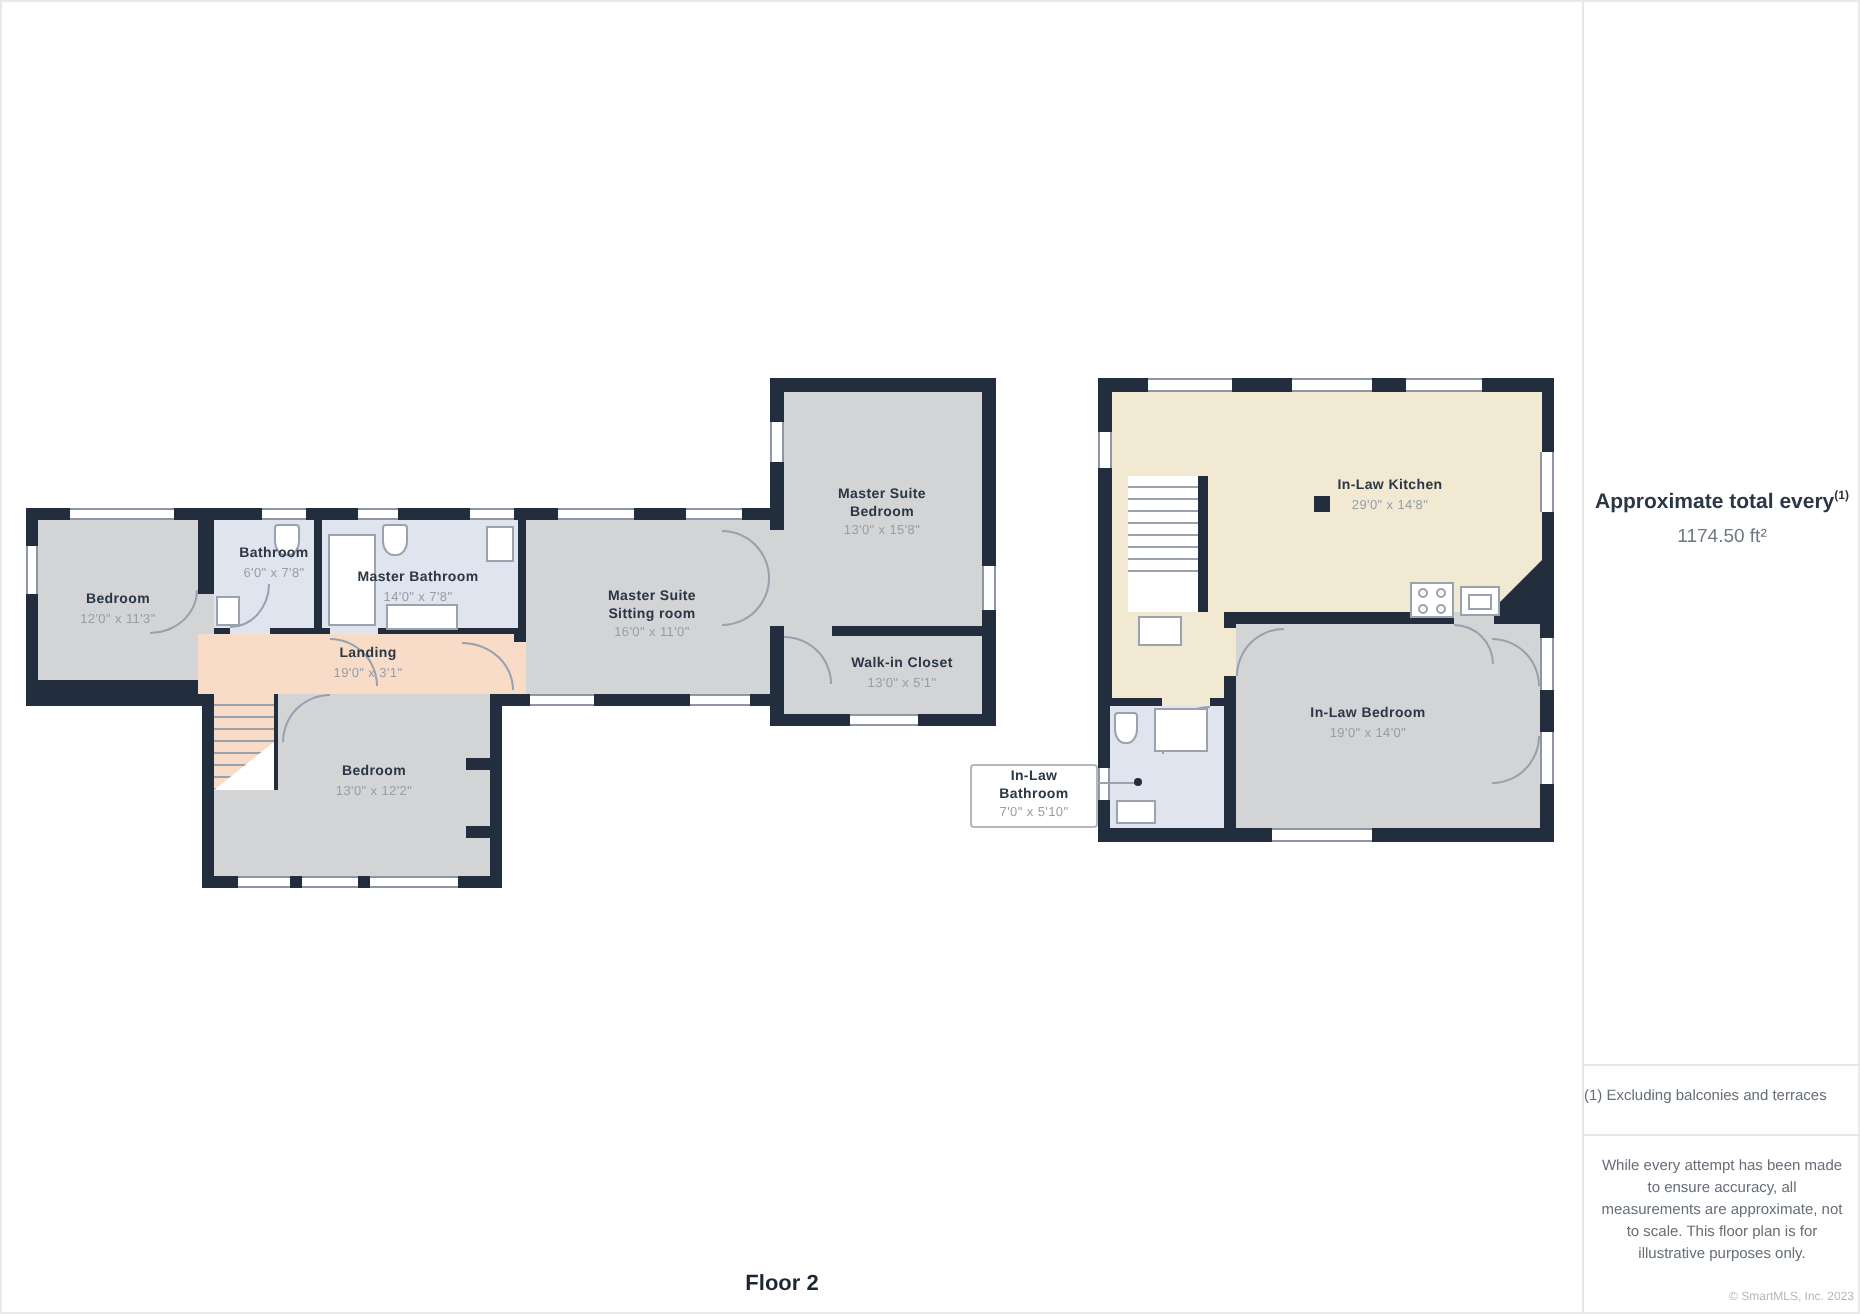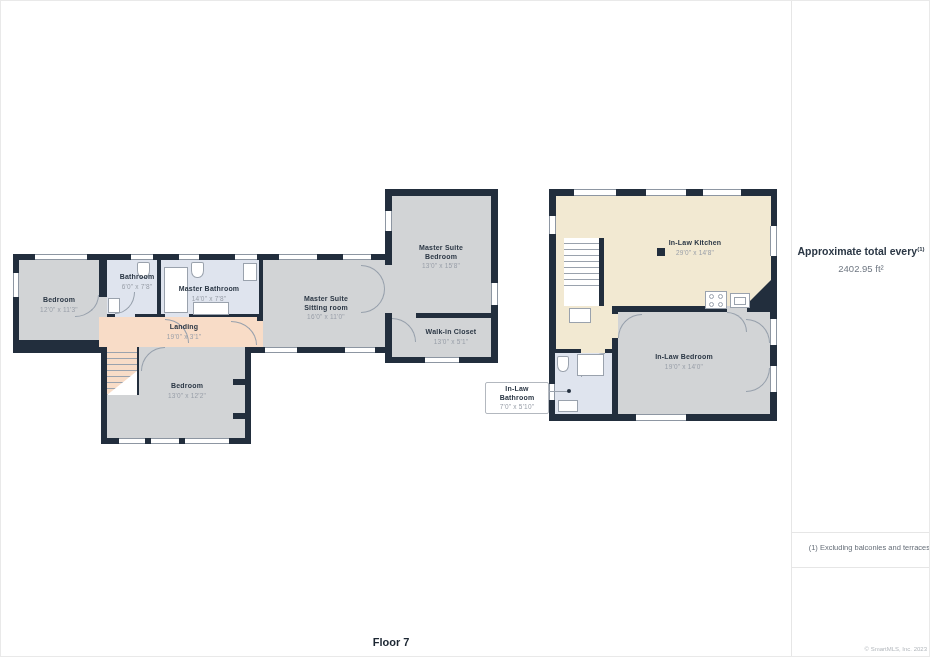--- a/index.html
+++ b/index.html
@@ -23,21 +23,21 @@
   .tri{position:absolute;width:0;height:0;}
   .lbl{position:absolute;transform:translate(-50%,-50%);text-align:center;white-space:nowrap;}
   .nm{font-size:7px;line-height:8.5px;font-weight:700;color:#2b3745;letter-spacing:.2px;}
   .dm{font-size:6.5px;line-height:9px;color:#989ea8;letter-spacing:.2px;}
   .callout{position:absolute;background:#fff;border:1px solid #b3b8bf;border-radius:2px;text-align:center;padding:2px 3px;}
   .sidebar{position:absolute;left:790px;top:0;width:138px;height:655px;border-left:1px solid #e6e6e6;background:#fff;}
   .sb-title{position:absolute;left:0;top:244px;width:138px;text-align:center;font-size:10.5px;font-weight:700;color:#2b3745;}
   .sb-title sup{font-size:6px;}
   .sb-value{position:absolute;left:0;top:262px;width:138px;text-align:center;font-size:9.5px;color:#707883;}
   .hline{position:absolute;background:#e6e6e6;height:1px;}
-  .sb-note{position:absolute;left:0;top:542px;width:138px;text-align:right;font-size:7.5px;color:#666e78;}
+  .sb-note{position:absolute;left:0;top:542px;width:138px;text-align:left;font-size:7.5px;color:#666e78;}
   .sb-disc{position:absolute;left:6px;top:577px;width:126px;text-align:center;font-size:7.5px;line-height:1.45;color:#666e78;}
   .sb-copy{position:absolute;right:3px;top:645px;font-size:6px;color:#b3b8bd;}
   .floor-label{position:absolute;left:390px;top:641px;transform:translate(-50%,-50%);font-size:11px;font-weight:700;color:#1c2733;}
   .dot{position:absolute;width:4px;height:4px;border-radius:50%;background:#222e3d;}
   .ln{position:absolute;background:#9aa2ad;}
   .b{position:absolute;width:5px;height:5px;border:1px solid #9aa2ad;border-radius:50%;box-sizing:border-box;}
 </style>
 </head>
 <body>
 
@@ -208,26 +208,27 @@
     </div>
 
     <div class="ln" style="left:544px;top:390px;width:23px;height:1px;"></div>
     <div class="dot" style="left:566px;top:388px;"></div>
     <div class="callout" style="left:484px;top:381px;width:56px;">
       <div class="nm">In-Law Bathroom</div>
       <div class="dm">7'0" x 5'10"</div>
     </div>
   </div>
 
-  <div class="floor-label">Floor 7</div>
+  <div class="floor-label">Floor 2</div>
 
   <div class="sidebar">
     <div class="sb-title">
       <span>Approximate total every</span><sup>(1)</sup>
     </div>
-    <div class="sb-value">2402.95 ft²</div>
+    <div class="sb-value">1174.50 ft²</div>
     <div class="hline" style="left:0;top:531px;width:138px;"></div>
     <div class="sb-note">(1) Excluding balconies and terraces</div>
     <div class="hline" style="left:0;top:566px;width:138px;"></div>
+    <div class="sb-disc">While every attempt has been made to ensure accuracy, all measurements are approximate, not to scale. This floor plan is for illustrative purposes only.</div>
     <div class="sb-copy">© SmartMLS, Inc. 2023</div>
   </div>
 
 </div>
 
 </body></html>

